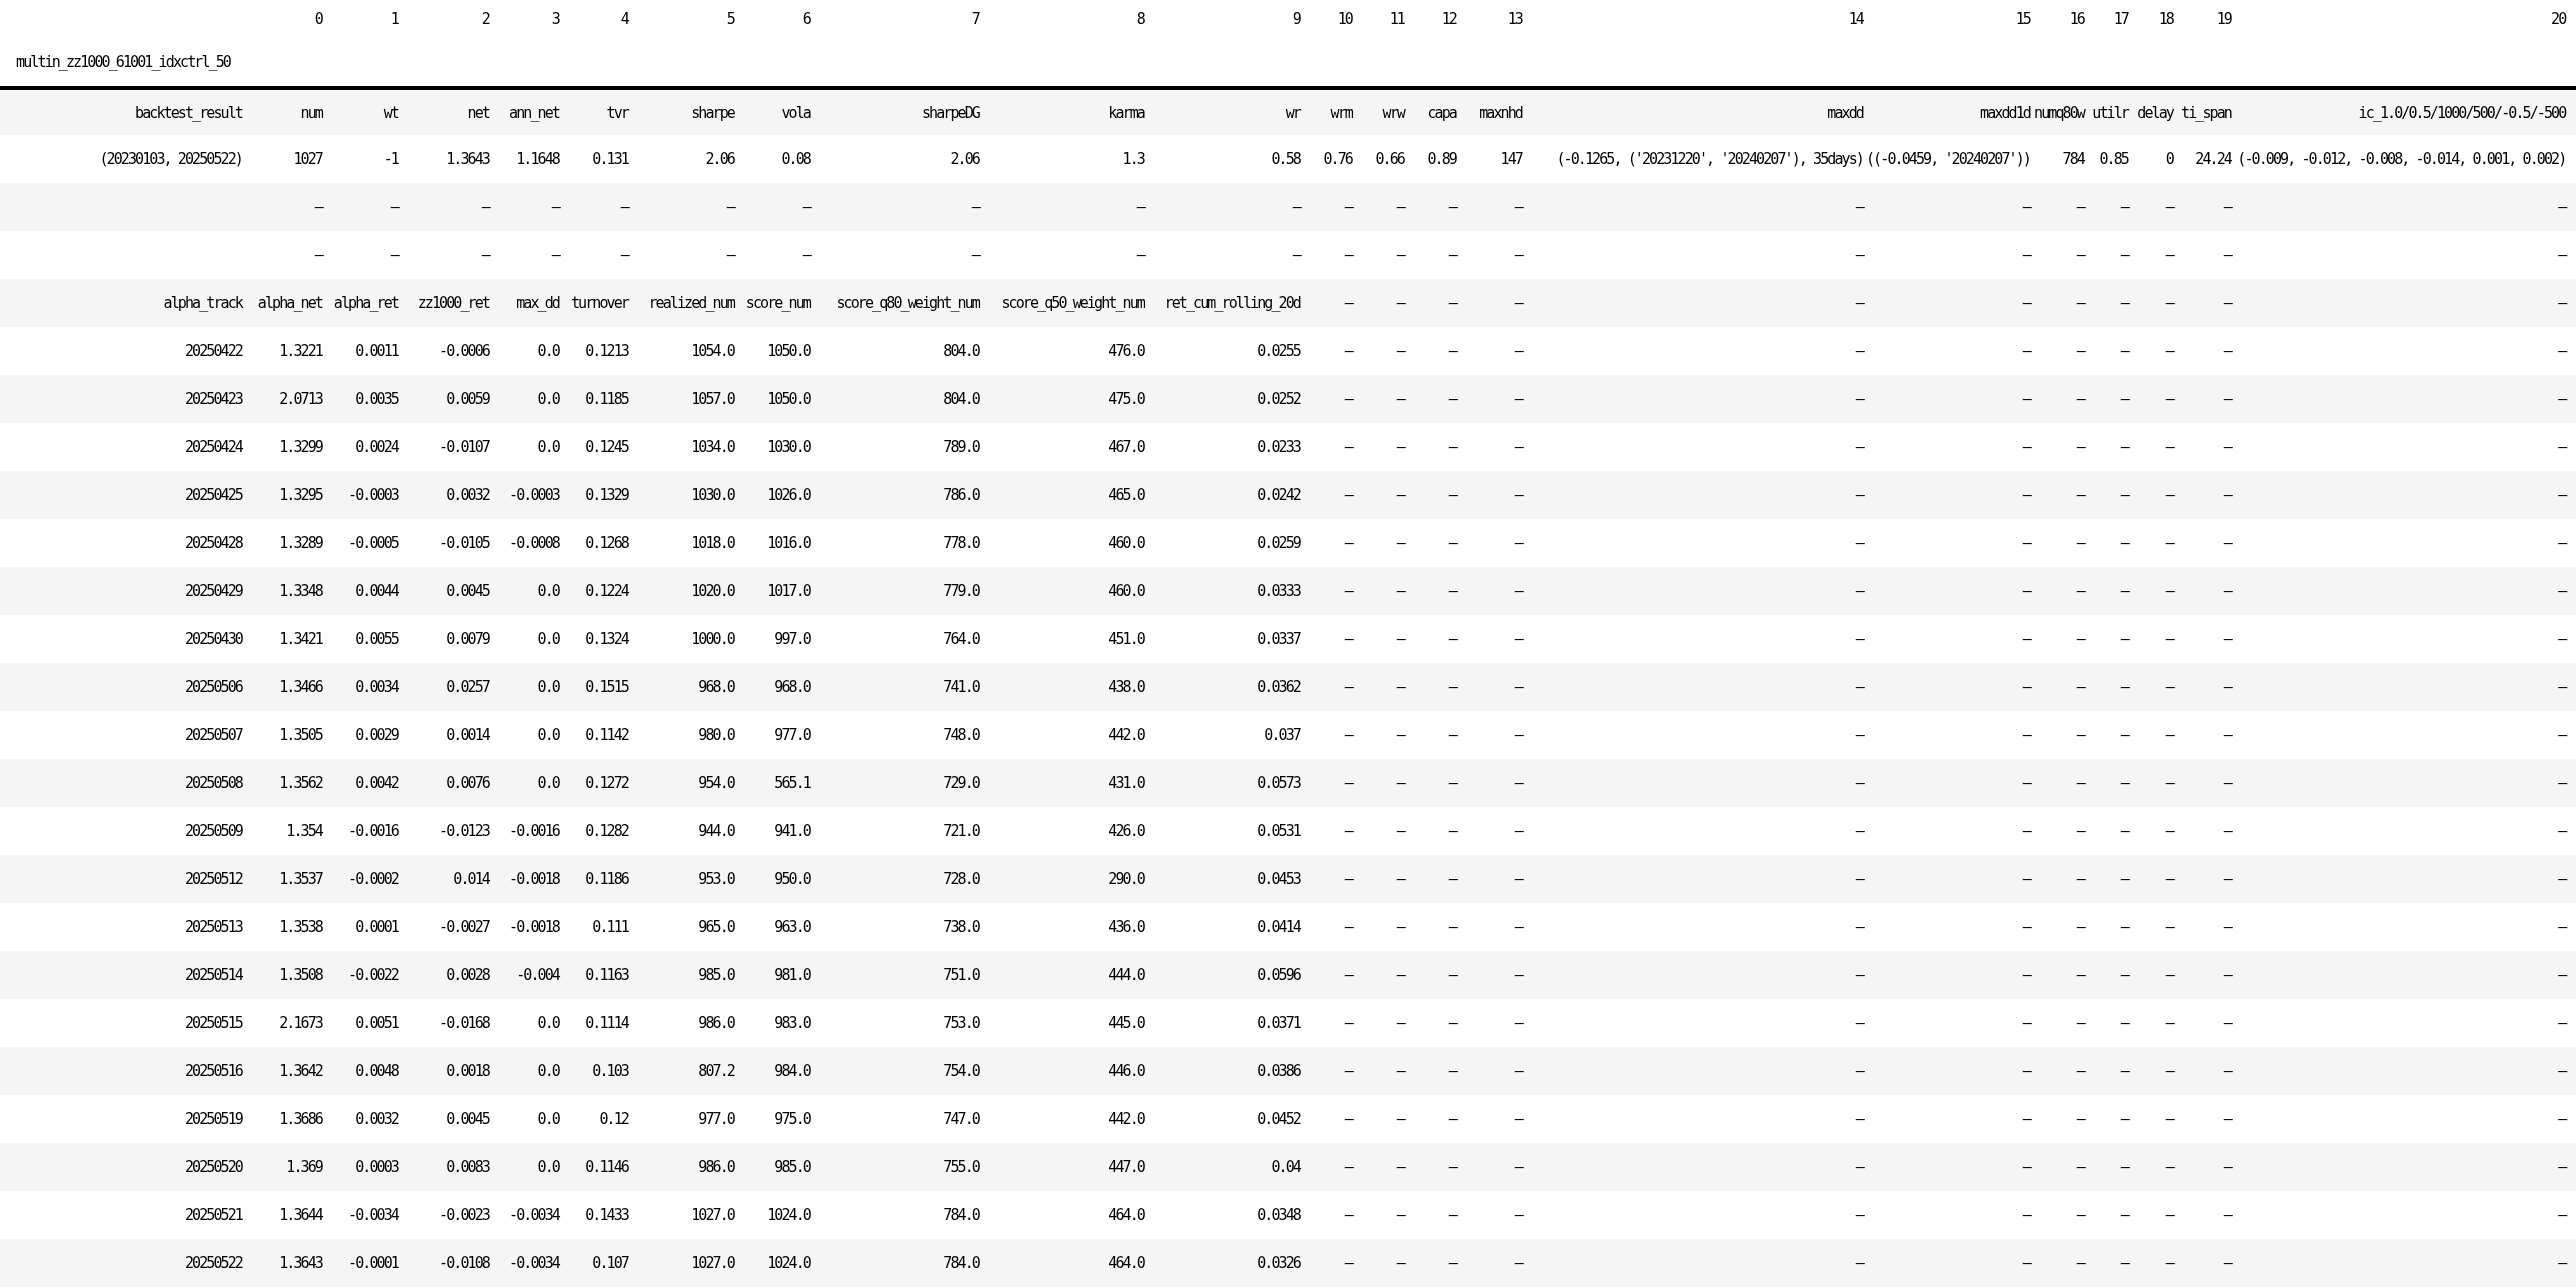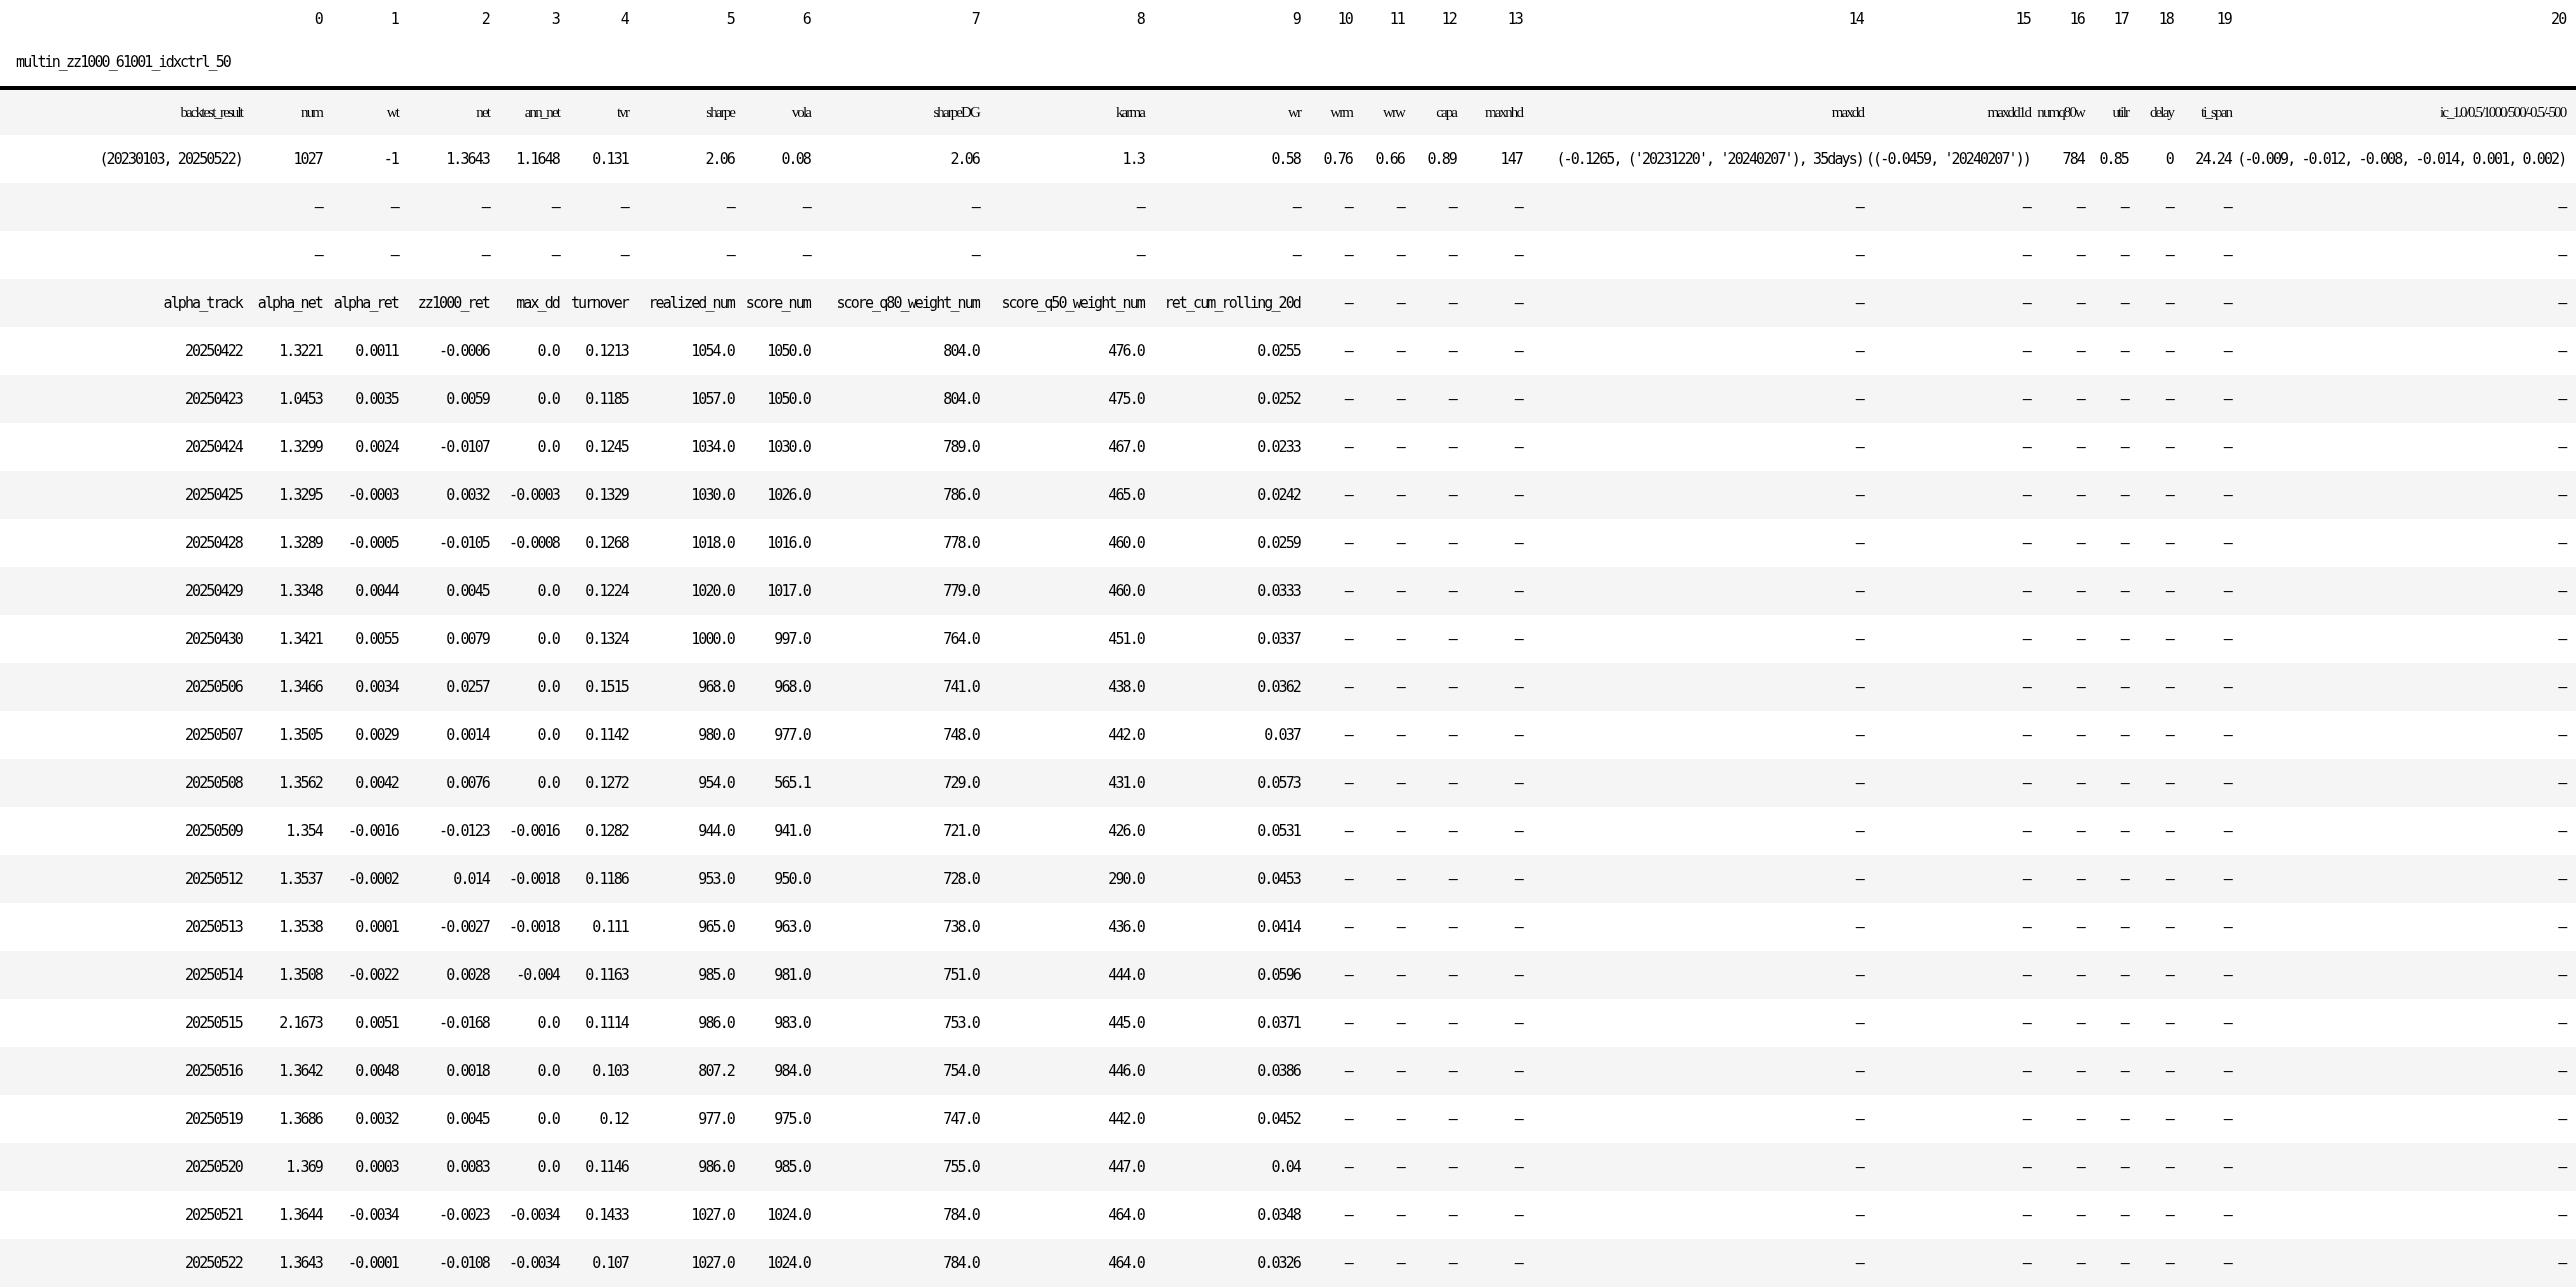--- a/index.html
+++ b/index.html
@@ -25,21 +25,20 @@
     padding:0;
     font-weight:400;
   }
   td:last-child,th:last-child{padding-right:12.7px;}
   tr.pos-row td{height:38px;}
   tr.title-row td{height:48px;text-align:left;padding-left:16px;}
   tr.head-row th{
     height:45px;
     background:var(--stripe);
     border-top:4.8px solid var(--rule);
-    font-family:Liberation Serif, serif;
   }
   tbody td{height:48px;}
   tbody tr:nth-child(even){background:var(--stripe);}
 </style>
 </head>
 <body>
 
 <table>
   <colgroup>
       <col style="width: 242px;">
@@ -234,21 +233,21 @@
         <td>—</td>
         <td>—</td>
         <td>—</td>
         <td>—</td>
         <td>—</td>
         <td>—</td>
         <td>—</td>
       </tr>
       <tr>
         <td>20250423</td>
-        <td>1.0453</td>
+        <td>2.0713</td>
         <td>0.0035</td>
         <td>0.0059</td>
         <td>0.0</td>
         <td>0.1185</td>
         <td>1057.0</td>
         <td>1050.0</td>
         <td>804.0</td>
         <td>475.0</td>
         <td>0.0252</td>
         <td>—</td>

